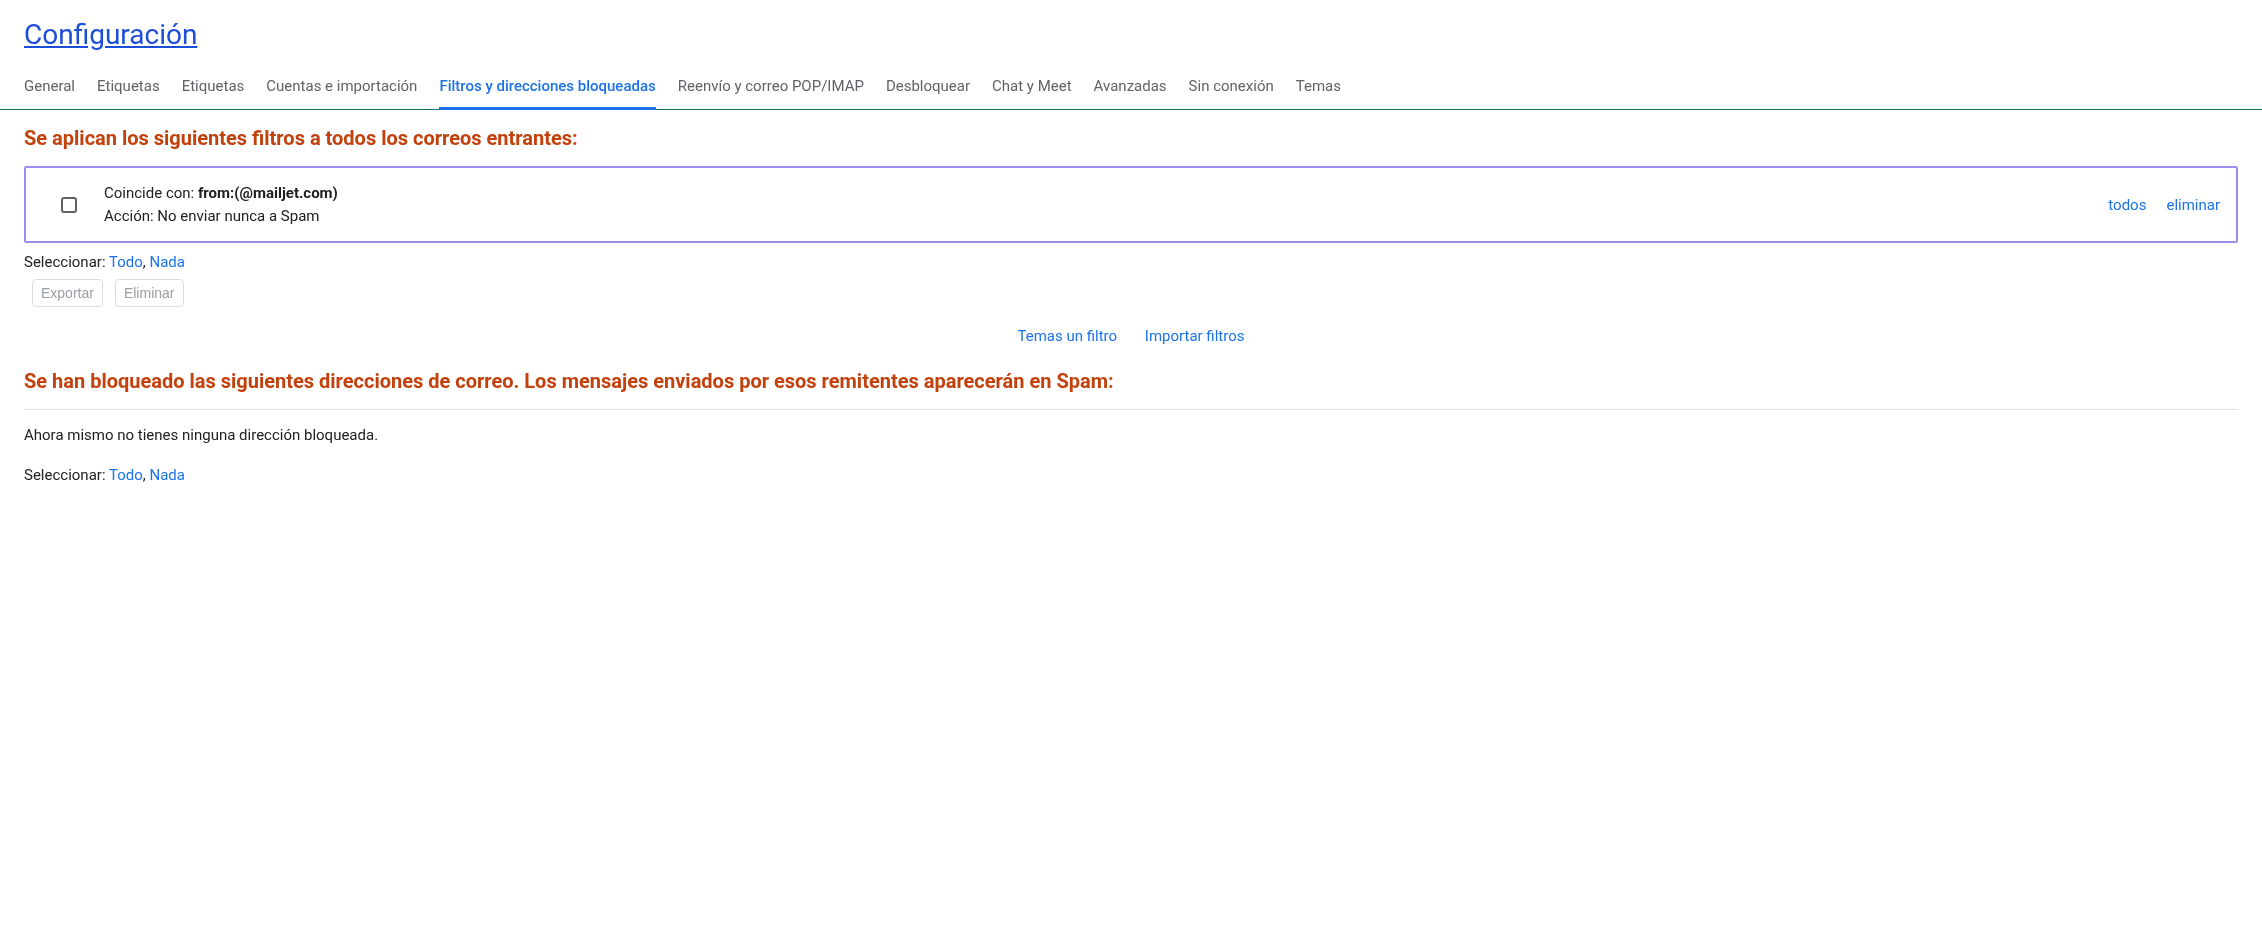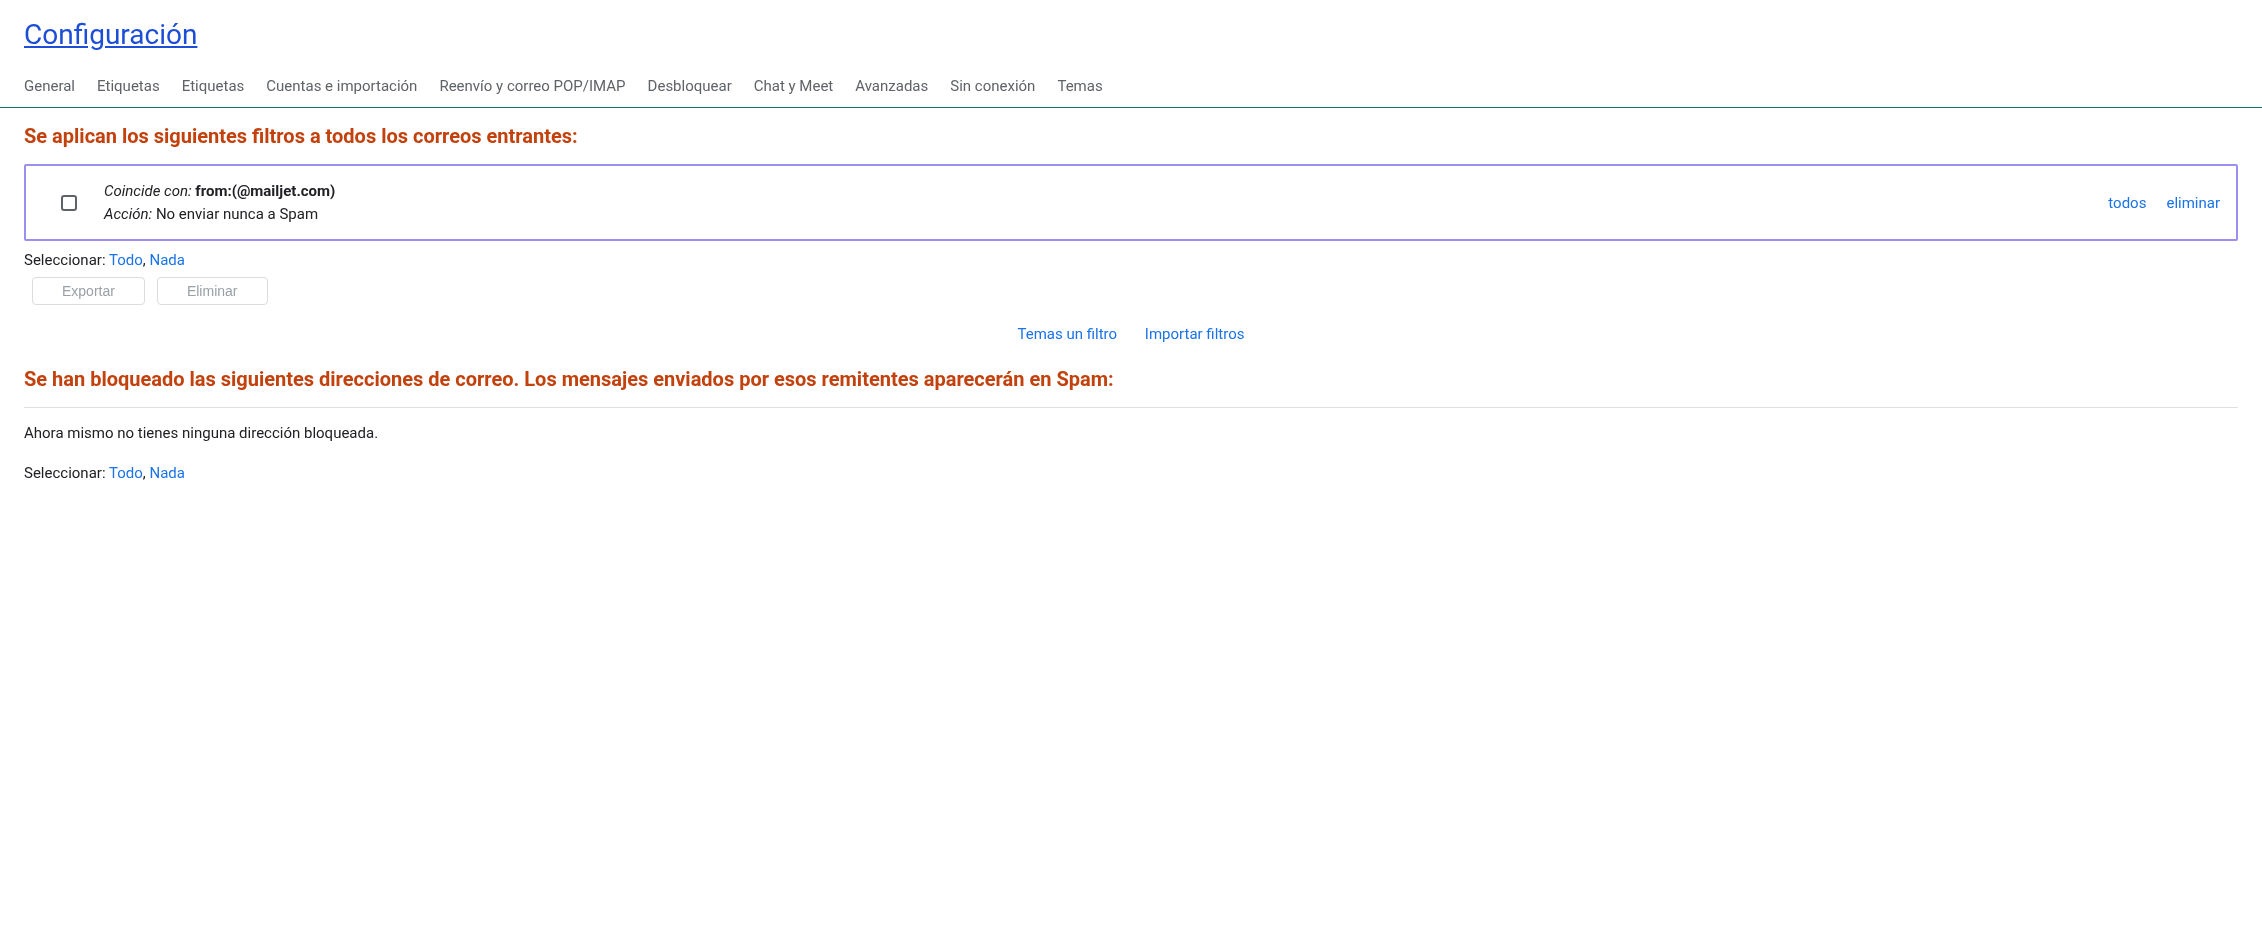--- a/index.html
+++ b/index.html
@@ -72,21 +72,20 @@
     }
     .filter-text {
       flex: 1;
       font-size: 15px;
       color: #202124;
       line-height: 1.5;
     }
     .filter-text .match-label,
     .filter-text .action-label {
       font-weight: 400;
-      font-style: italic;
     }
     .filter-text .match-value {
       font-weight: 700;
     }
     .filter-actions {
       display: flex;
       gap: 20px;
     }
     .link {
       color: #1a73e8;
@@ -98,21 +97,21 @@
       color: #202124;
       margin-bottom: 8px;
     }
     .button-row {
       display: flex;
       gap: 12px;
       margin-bottom: 20px;
       padding-left: 8px;
     }
     .btn {
-      padding: 5px 29px;
+      padding: 5px 8px;
       border: 1px solid #dadce0;
       border-radius: 4px;
       background: #ffffff;
       color: #9aa0a6;
       font-size: 14px;
       cursor: pointer;
     }
     .center-links {
       text-align: center;
       font-size: 15px;
@@ -134,20 +133,21 @@
 </head>
 <body>
 
 <h1 class="page-title">Configuración</h1>
 
 <div class="tabs">
   <div class="tab">General</div>
   <div class="tab">Etiquetas</div>
   <div class="tab">Etiquetas</div>
   <div class="tab">Cuentas e importación</div>
+  <div class="tab active">Filtros y direcciones bloqueadas</div>
   <div class="tab">Reenvío y correo POP/IMAP</div>
   <div class="tab">Desbloquear</div>
   <div class="tab">Chat y Meet</div>
   <div class="tab">Avanzadas</div>
   <div class="tab">Sin conexión</div>
   <div class="tab">Temas</div>
 </div>
 
 <div class="content">
 

